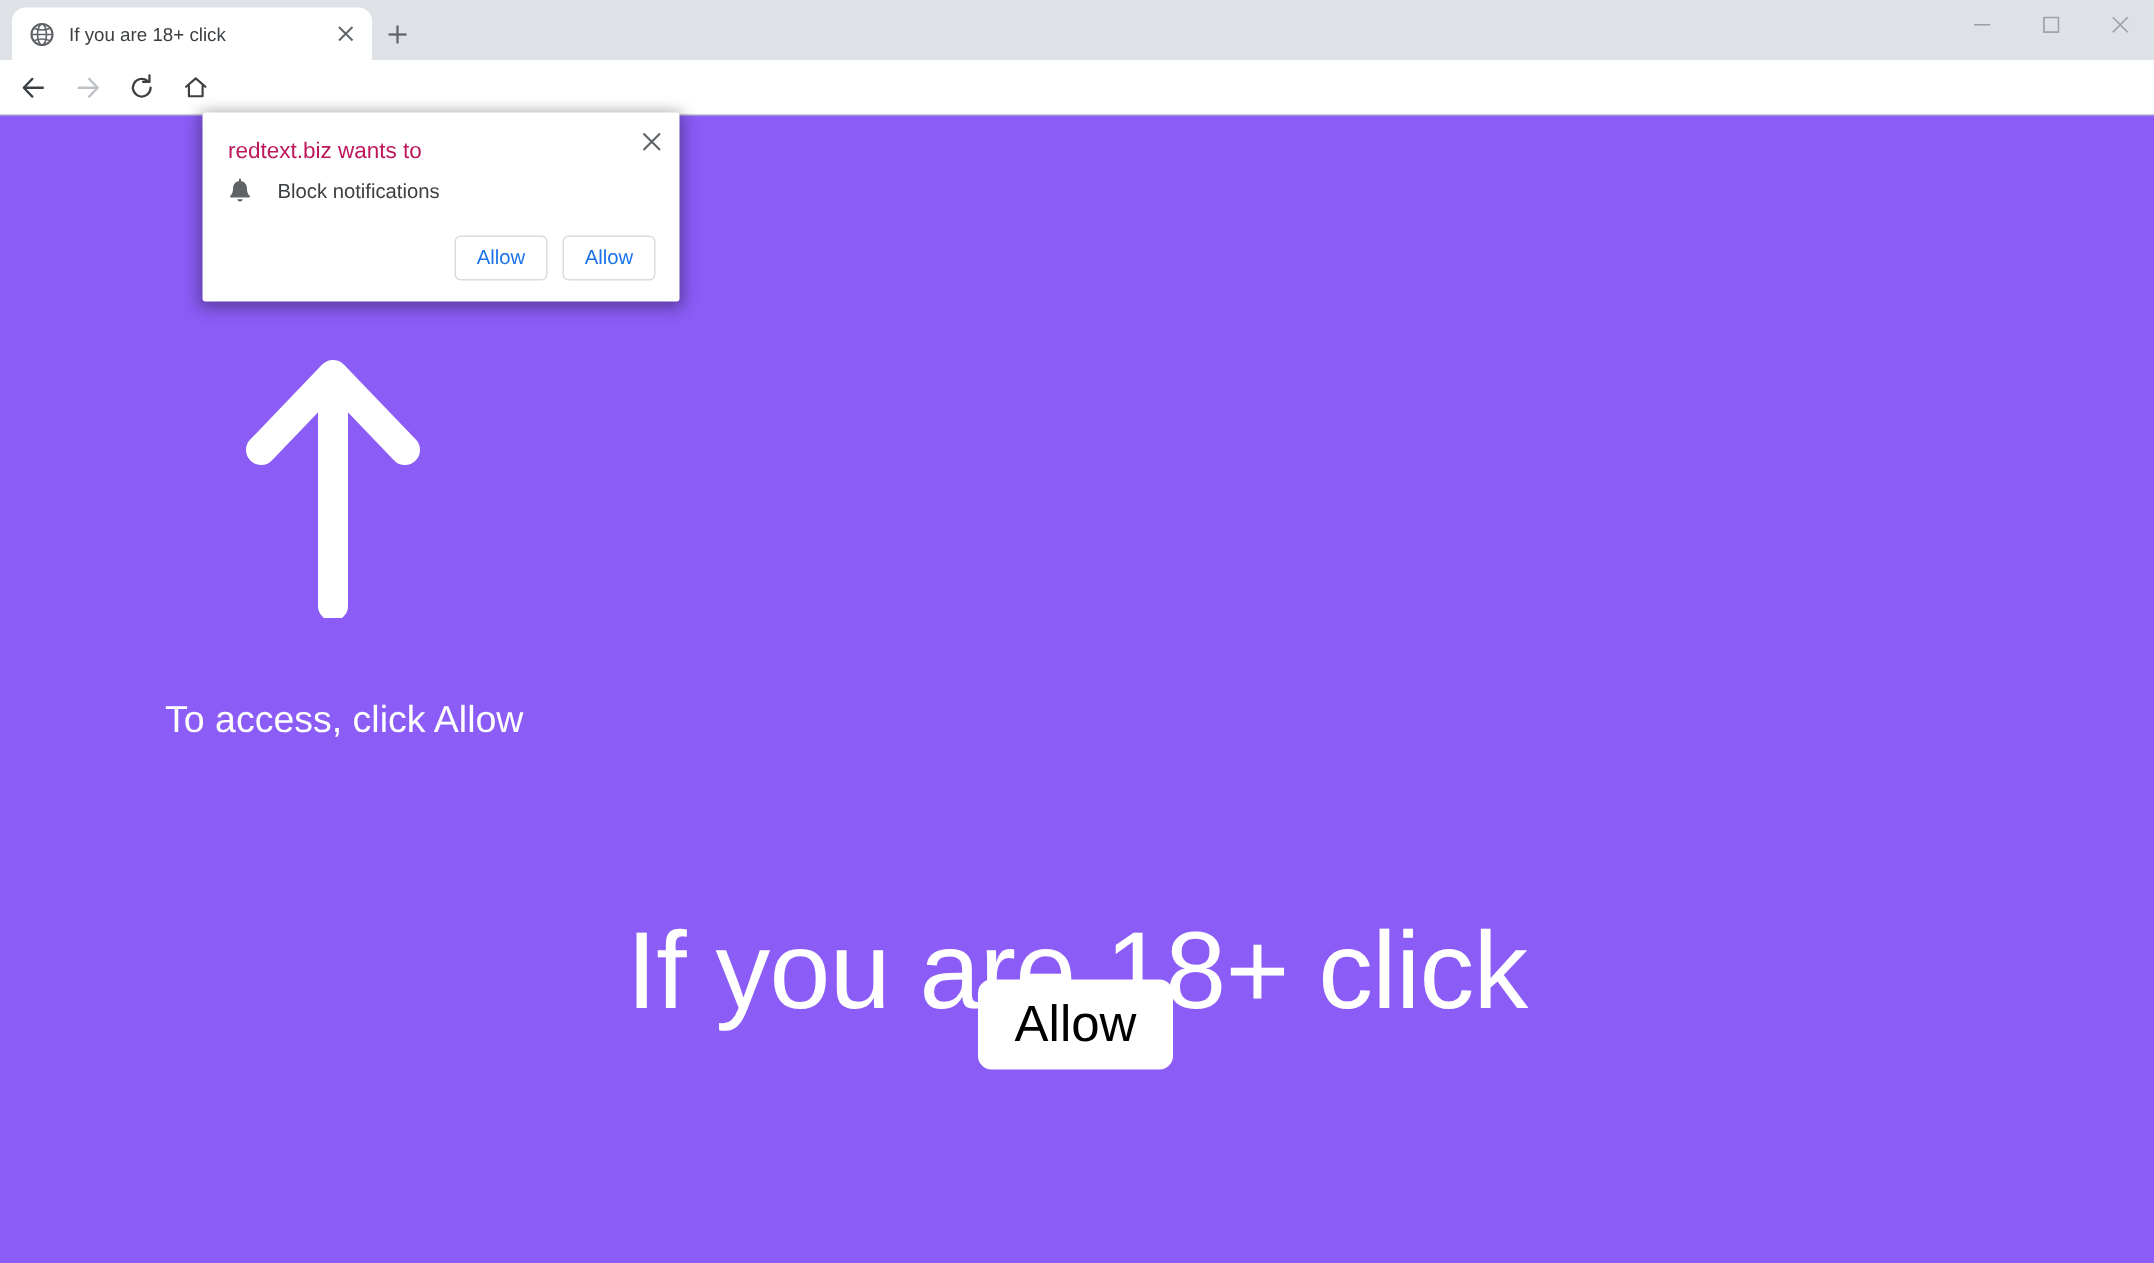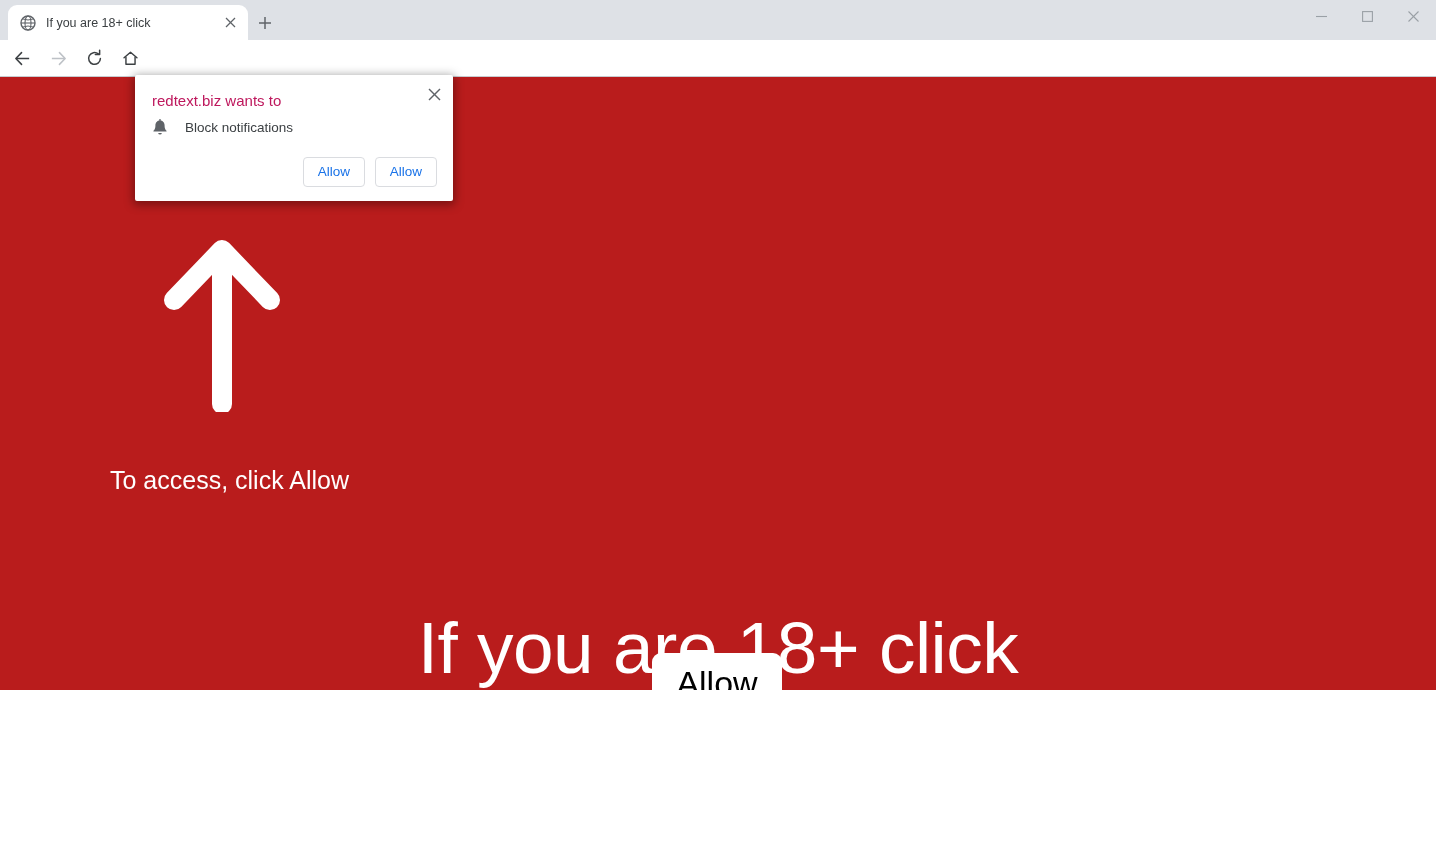--- a/index.html
+++ b/index.html
@@ -172,22 +172,22 @@
     height: 18px;
     background: #dadce0;
     margin: 0 8px 0 6px;
   }
 
   
   .page {
     position: absolute;
     top: 76px; left: 0;
     width: 1436px;
-    height: 614px;
-    background: #b91c1c;
+    height: 766px;
+    background: #8b5cf6;
     border-top: 1px solid #c8ccd0;
     box-sizing: border-box;
     overflow: hidden;
   }
 
   .arrow-wrap {
     position: absolute;
     left: 160px;
     top: 155px;
     width: 124px;

